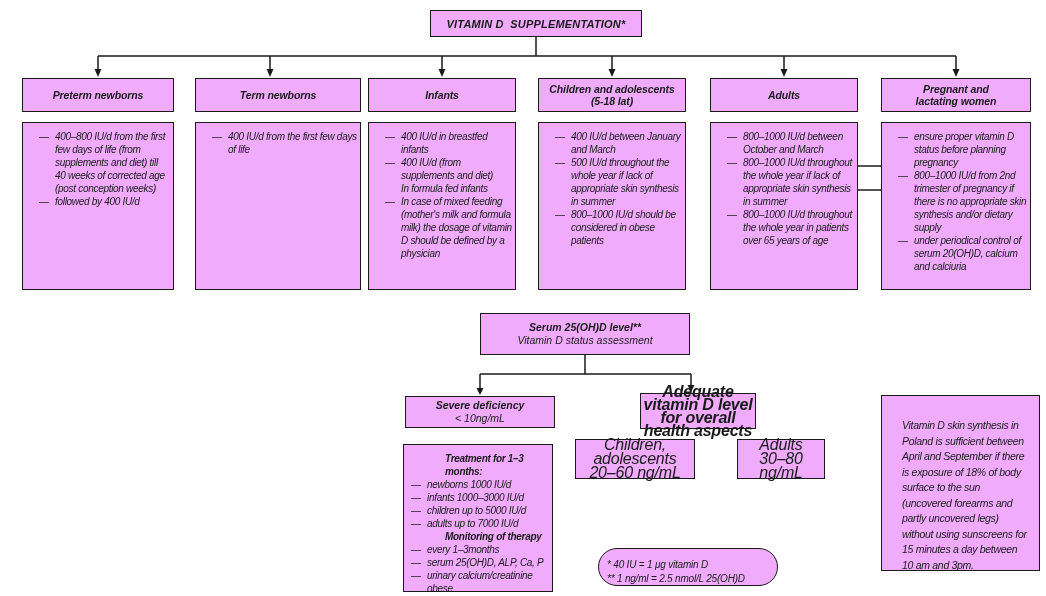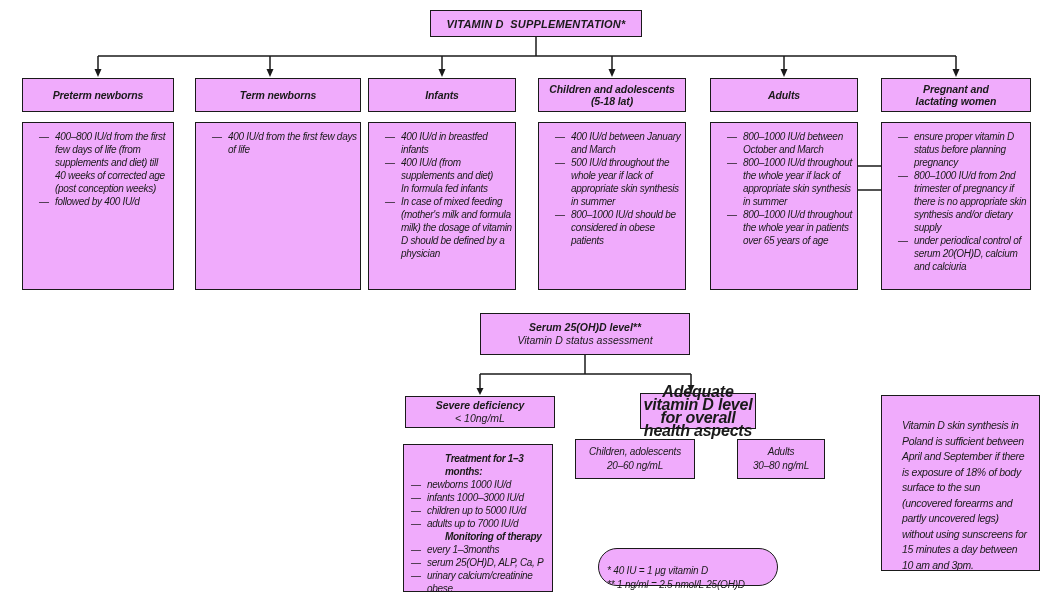--- a/index.html
+++ b/index.html
@@ -16,24 +16,24 @@
   .item::before{content:"\2014";position:absolute;left:0;top:0;}
   .c1{left:22px;width:152px}.c2{left:195px;width:166px}.c3{left:368px;width:148px}
   .c4{left:538px;width:148px}.c5{left:710px;width:148px}.c6{left:881px;width:150px}
   .serum-box{left:480px;top:313px;width:210px;height:42px;font-size:10.5px;line-height:13px;}
   .serum-box .t{font-weight:700;}
   .severe-box{left:405px;top:396px;width:150px;height:32px;font-size:10.5px;line-height:13px;}
   .severe-box .t{font-weight:700;}
   .adequate-box{left:617px;top:393px;width:116px;height:36px;font-weight:700;font-size:16px;line-height:13px;letter-spacing:-0.2px;margin-left:23px;}
   .treat-box{left:403px;top:444px;width:150px;height:148px;padding:7px 2px 4px 7px;font-size:10px;line-height:13px;letter-spacing:-0.3px;}
   .treat-box .sect{font-weight:700;margin-left:34px;}
-  .range-box{font-size:10px;line-height:14px;letter-spacing:-0.2px;}
+  .range-box{font-size:16px;line-height:14px;letter-spacing:-0.2px;}
   .children-range{left:575px;top:439px;width:120px;height:40px;}
   .adults-range{left:737px;top:439px;width:88px;height:40px;}
-  .foot-box{left:598px;top:548px;width:180px;height:38px;padding:15px 8px;font-size:10px;line-height:14px;letter-spacing:-0.2px;border-radius:19px;}
+  .foot-box{left:598px;top:548px;width:180px;height:38px;padding:9px 8px;font-size:10px;line-height:14px;letter-spacing:-0.2px;border-radius:19px;}
   .note-box{left:881px;top:395px;width:159px;height:176px;padding:22px 10px 6px 20px;font-size:10.5px;line-height:15.5px;letter-spacing:-0.3px;}
 </style>
 </head>
 <body>
 
 <div class="stage">
 
   <svg class="connectors" width="1046" height="596" viewBox="0 0 1046 596">
     <g stroke="#1a1a1a" stroke-width="1.5" fill="none">
       <line x1="536" y1="37" x2="536" y2="56"></line>

